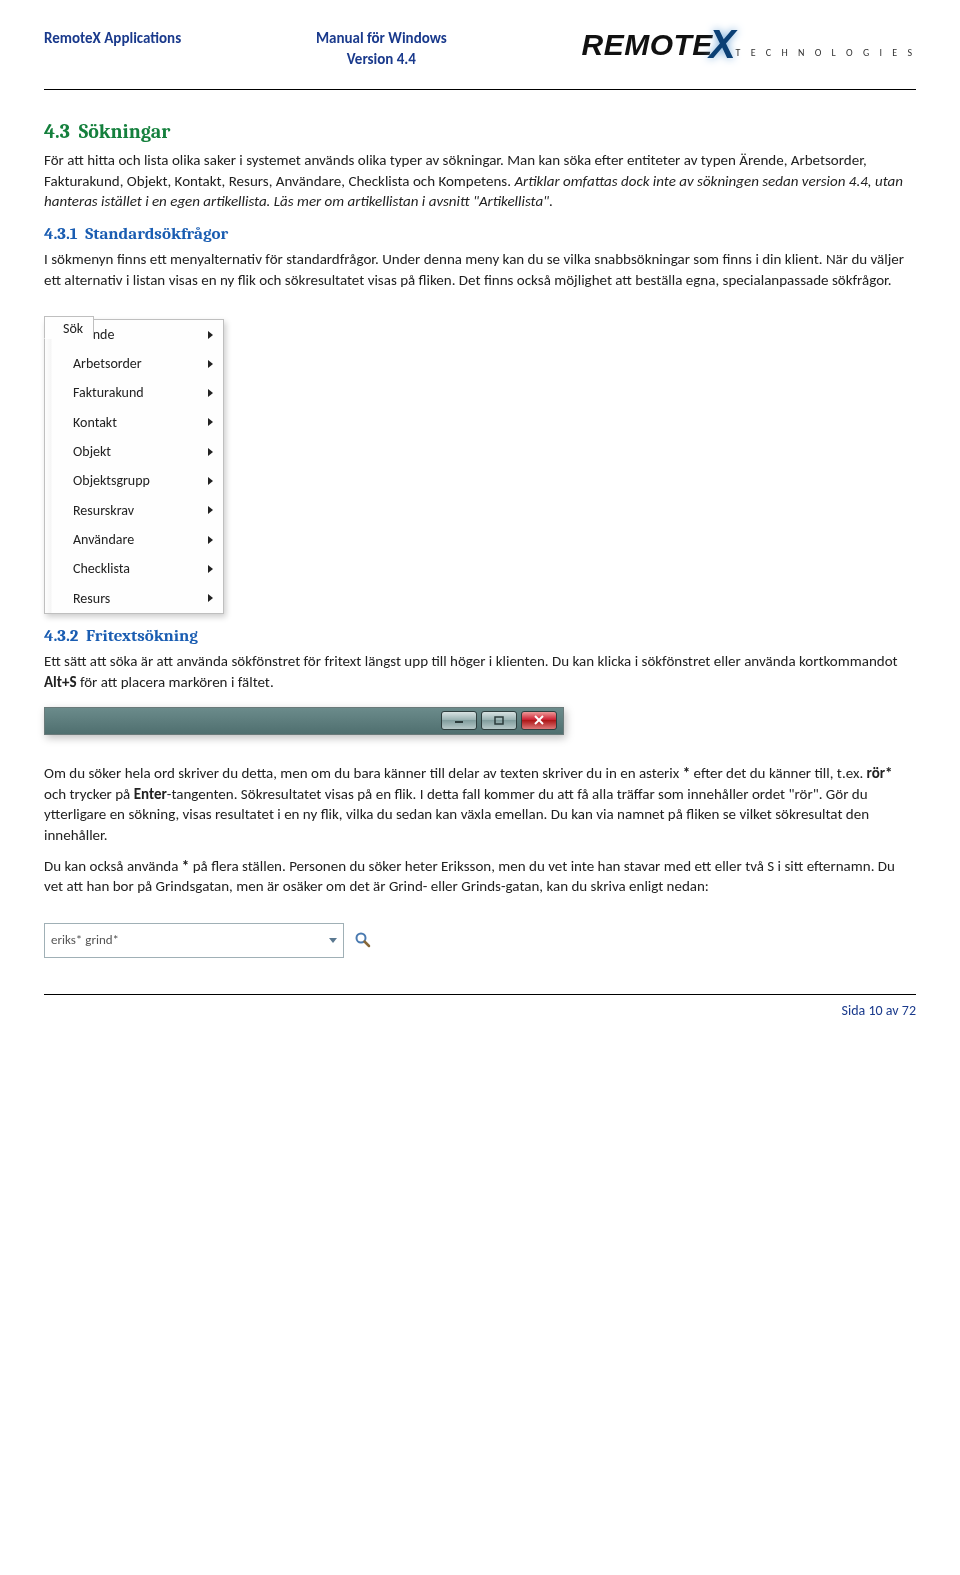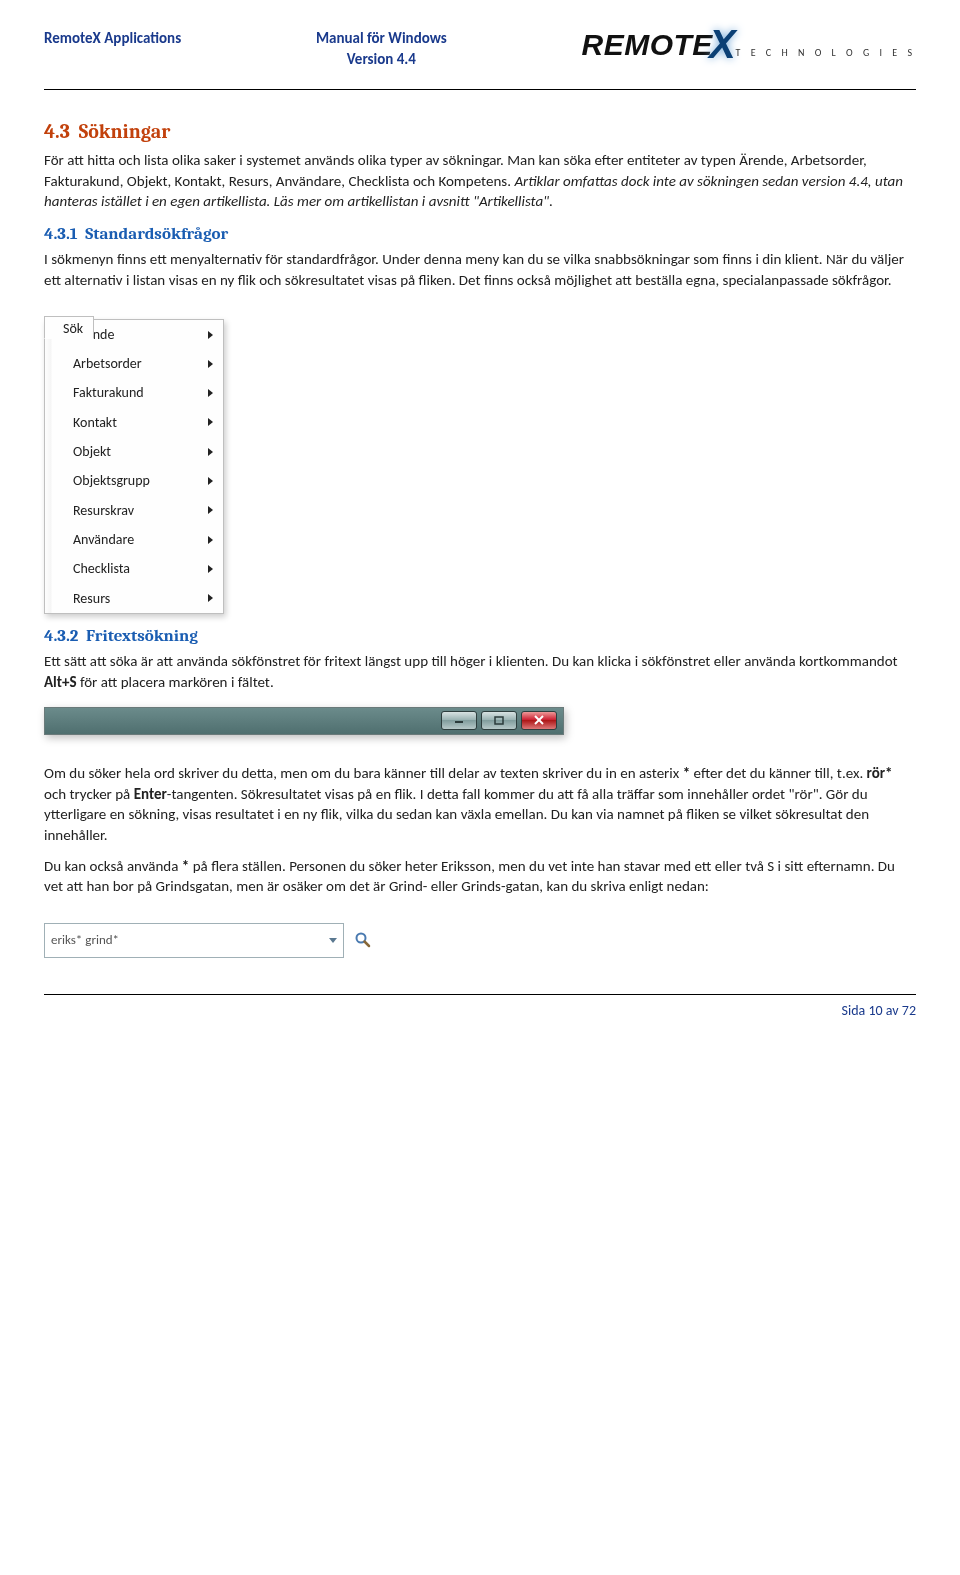--- a/index.html
+++ b/index.html
@@ -45,21 +45,21 @@
   }
   .logo-sub {
     font-size:10px;
     letter-spacing:4px;
     color:#333;
     margin-top:2px;
   }
   .logo-wrap { display:flex; flex-direction:row; align-items:flex-end; }
   .logo-top { display:flex; align-items:flex-end; }
 
-  h2.sec-title { color:#c2410c; font-family:Cambria, Georgia, serif; font-weight:bold; font-size:20px; margin-bottom:4px; }
+  h2.sec-title { color:#15803d; font-family:Cambria, Georgia, serif; font-weight:bold; font-size:20px; margin-bottom:4px; }
   h3.subsec-title { color:#1a5db2; font-family:Cambria, Georgia, serif; font-weight:bold; font-size:17px; margin-bottom:4px; }
   p.body { margin-bottom:10px; }
   .italic { font-style: italic; }
   .bold { font-weight: bold; }
 
   
   .menu-shot {
     width:180px;
     border:1px solid #bfbfbf;
     background: linear-gradient(to right, #fdfdfd 0, #f5f5f5 6px, #fefefe 7px, #fefefe 100%);

